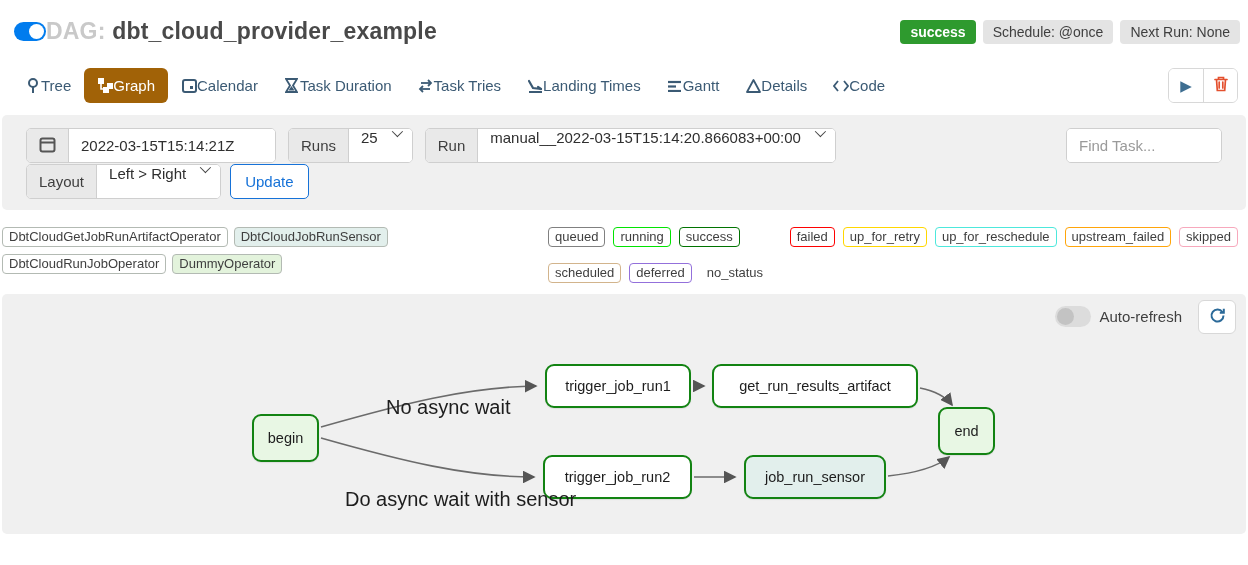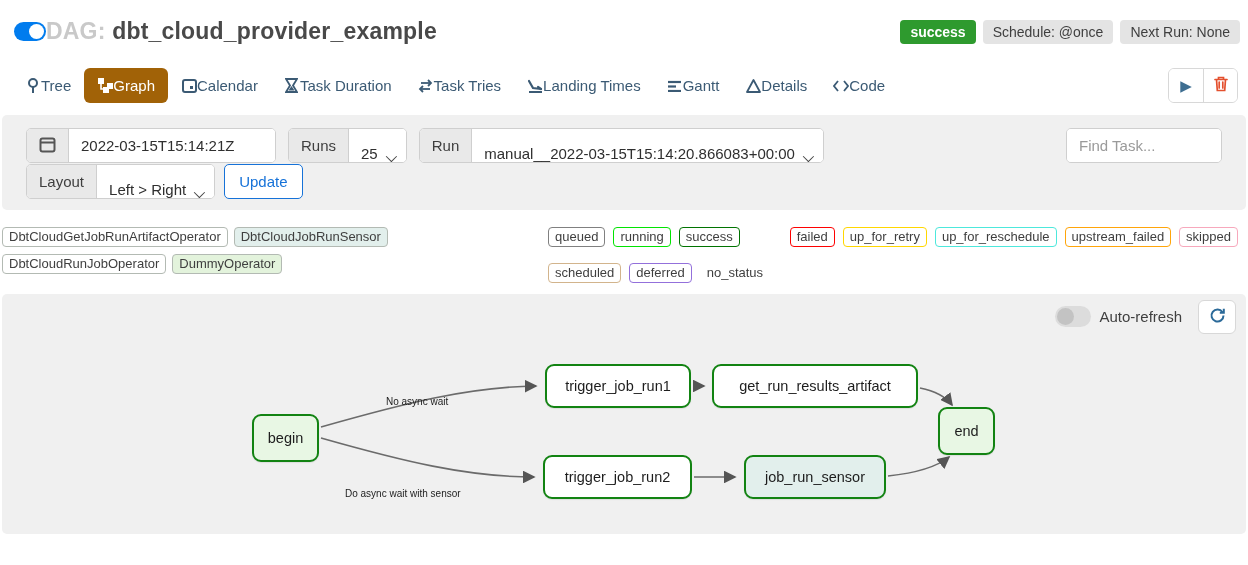--- a/index.html
+++ b/index.html
@@ -31,21 +31,21 @@
   .play-glyph { color: #3e6e91; font-size: 15px; }
 
   
   .filter-panel { margin: 6px 2px 0; background: #f0f0f0; border-radius: 5px; padding: 13px 24px 11px; }
   .frow { display: flex; align-items: center; }
   .frow + .frow { margin-top: 1px; }
   .igroup { display: flex; align-items: stretch; height: 35px; border: 1px solid #cfcfcf; border-radius: 5px; overflow: hidden; background: #fff; }
   .iaddon { background: #e9e9e9; display: flex; align-items: center; padding: 0 12px; font-size: 15px; color: #3f3f3f; border-right: 1px solid #cfcfcf; }
   .ifield { display: flex; align-items: center; padding: 0 12px; font-size: 15px; color: #2f2f2f; background: #fff; }
   input.ifield { border: none; outline: none; width: 206px; font-family: "Liberation Sans", sans-serif; }
-  .iselect { display: flex; align-items: flex-end; gap: 8px; padding: 0 12px; cursor: pointer; }
+  .iselect { display: flex; align-items: flex-start; gap: 14px; padding: 0 12px; cursor: pointer; }
   .chev { width: 8px; height: 8px; border-right: 1.8px solid #444; border-bottom: 1.8px solid #444; transform: rotate(45deg) translateY(-2px); flex: 0 0 auto; }
   .gap { width: 12px; }
   .find-task { margin-left: auto; margin-right: 0; }
   .find-task input { width: 154px; color: #9a9a9a; }
   input::placeholder { color: #9a9a9a; }
   .update-btn { margin-left: 9px; height: 35px; padding: 0 14px; background: #fff; border: 1px solid #1672d8;
     color: #1672d8; border-radius: 5px; font-size: 15px; cursor: pointer; font-family: "Liberation Sans", sans-serif; }
 
   
   .legend { display: flex; margin: 17px 2px 0 2px; font-size: 13px; }
@@ -68,21 +68,21 @@
   .toggle-off { width: 36px; height: 21px; background: #dcdcdc; border-radius: 11px; position: relative; cursor: pointer; }
   .toggle-off::after { content:""; position:absolute; left:2px; top:2px; width:17px; height:17px; background:#c3c3c3; border-radius:50%; }
   .refresh-btn { position: absolute; top: 6px; right: 10px; width: 38px; height: 34px; background: #fff;
     border: 1px solid #d8d8d8; border-radius: 6px; display: flex; align-items: center; justify-content: center; cursor: pointer; }
   .edges { position: absolute; left: 0; top: 0; width: 100%; height: 100%; }
   .node { position: absolute; display: flex; align-items: center; justify-content: center;
     border: 2.6px solid #128312; border-radius: 9px; background: #fff; font-size: 14.5px; color: #1d1d1d;
     cursor: pointer; box-shadow: 0 1px 1px rgba(0,0,0,.08); }
   .n-dummy { background: #e8f7e4; }
   .n-sensor { background: #e2efec; }
-  .edge-label { position: absolute; font-size: 10px; color: #1d1d1d; white-space: nowrap; }
+  .edge-label { position: absolute; font-size: 20px; color: #1d1d1d; white-space: nowrap; }
 </style>
 </head>
 <body>
 
 <div class="header">
   <div class="header-left">
     <div class="toggle-on"></div>
     <div class="dag-title">
       <span class="dag-prefix">DAG:</span>
       <span class="dag-id">dbt_cloud_provider_example</span>

